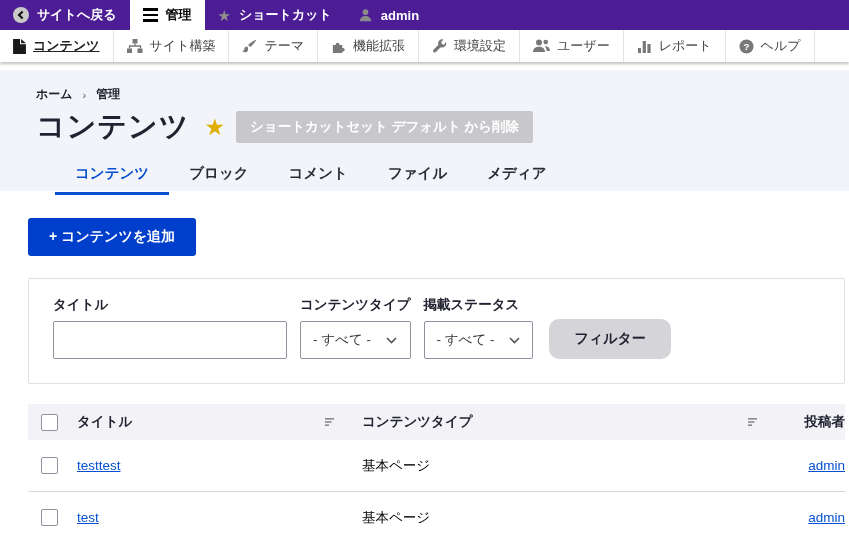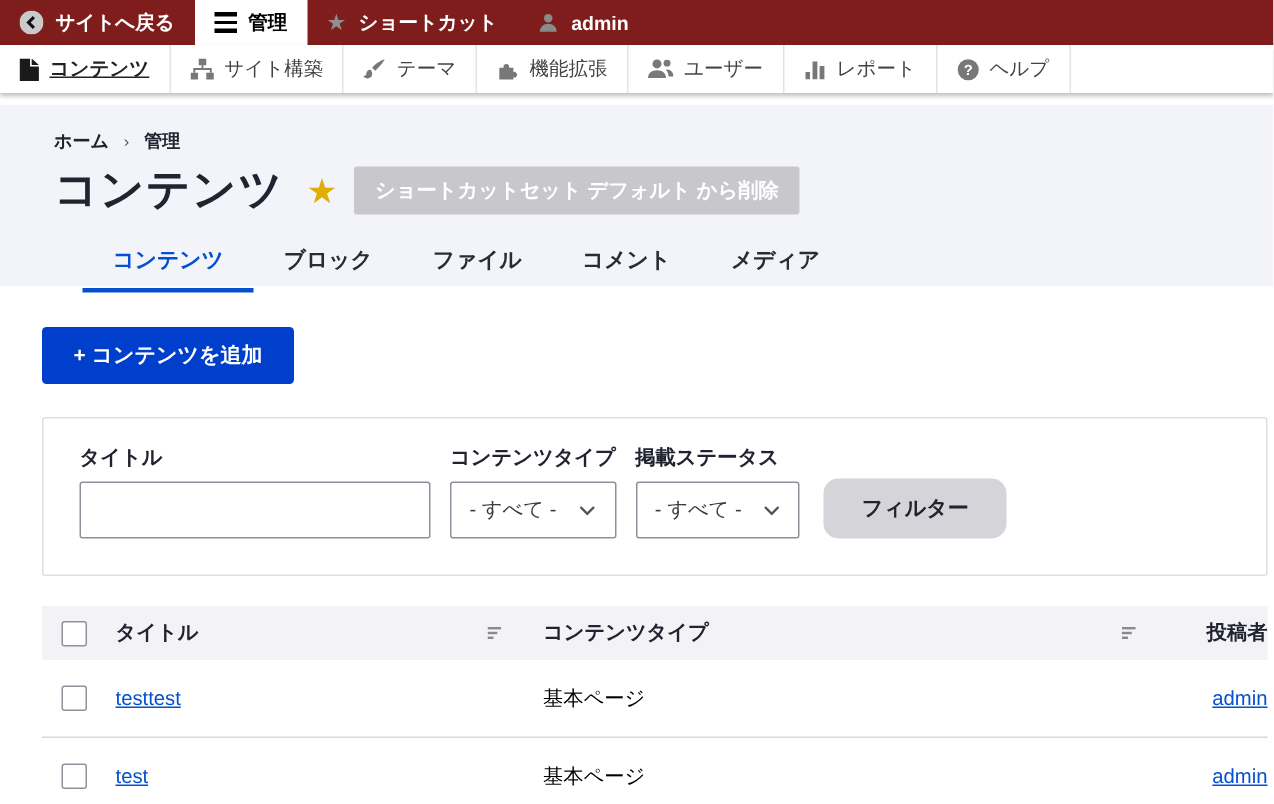--- a/index.html
+++ b/index.html
@@ -1,20 +1,20 @@
 <!DOCTYPE html>
 <html><head>
 <meta charset="utf-8">
 <style>
   * { margin:0; padding:0; box-sizing:border-box; }
   html,body { width:849px; height:536px; overflow:hidden; background:#fff;
               font-family:"Liberation Sans","DejaVu Sans",sans-serif; }
 
   
-  .topbar { height:30px; background:#7f1d1d; display:flex; align-items:stretch; }
+  .topbar { height:30px; background:#4c1d95; display:flex; align-items:stretch; }
   .topbar-item { display:flex; align-items:center; gap:8px; padding:0 13px;
                  color:#fff; font-size:13px; font-weight:bold; cursor:pointer; }
   .topbar-item.active { background:#fff; color:#000; }
   .hamburger { display:flex; flex-direction:column; gap:2.5px; }
   .hamburger span { display:block; width:15px; height:2.8px; background:#000; }
   .topbar-star { color:#8f8f8f; font-size:15px; line-height:1; }
 
   
   .adminbar { height:32px; background:#fff; display:flex; align-items:stretch;
               box-shadow:0 2px 3px rgba(0,0,0,0.25); position:relative; z-index:5; }
@@ -139,20 +139,28 @@
     <span style="display:flex">
       <svg width="15" height="15" viewBox="0 0 16 16" fill="#787878">
           <path d="M2 6.5h3.1a2 2 0 1 1 3.8 0H12v3.1a2 2 0 1 1 0 3.8V15H2z"></path>
           <path d="M12.5 1h2.5v4h-4V2.5a1.3 1.3 0 0 1 1.5-1.5z" opacity="0"></path>
         </svg>
     </span>
     <span class="adminbar-label">機能拡張</span>
   </div>
   <div class="adminbar-item">
     <span style="display:flex">
+      <svg width="15" height="15" viewBox="0 0 16 16" fill="#787878">
+          <path d="M14.9 3.2a4.3 4.3 0 0 1-5.6 5.5l-5.2 5.2a1.75 1.75 0 0 1-2.5-2.5L6.8 6.2A4.3 4.3 0 0 1 12.3.6L9.8 3.1l.8 2.2 2.2.8z"></path>
+        </svg>
+    </span>
+    <span class="adminbar-label">環境設定</span>
+  </div>
+  <div class="adminbar-item">
+    <span style="display:flex">
       <svg width="17" height="14" viewBox="0 0 17 14" fill="#787878">
           <circle cx="6" cy="3.6" r="3"></circle>
           <path d="M0 13c0-3.4 2.7-5.2 6-5.2s6 1.8 6 5.2z"></path>
           <circle cx="12.7" cy="3.1" r="2.3"></circle>
           <path d="M13.2 7.3c2.2.4 3.8 2 3.8 4.7h-3.3c-.1-1.9-.7-3.5-1.9-4.5z"></path>
         </svg>
     </span>
     <span class="adminbar-label">ユーザー</span>
   </div>
   <div class="adminbar-item">
@@ -183,22 +191,22 @@
     <a>管理</a>
   </div>
   <div class="title-row">
     <h1 class="page-title">コンテンツ</h1>
     <span class="fav-star">★</span>
     <span class="shortcut-tip">ショートカットセット デフォルト から削除</span>
   </div>
   <div class="tabs">
     <div class="tab active">コンテンツ</div>
     <div class="tab">ブロック</div>
+    <div class="tab">コメント</div>
     <div class="tab">ファイル</div>
-    <div class="tab">コメント</div>
     <div class="tab">メディア</div>
   </div>
 </div>
 
 <div class="main">
 
   <button class="btn-primary">+ コンテンツを追加</button>
 
   <div class="filter-panel">
     <div class="field">

